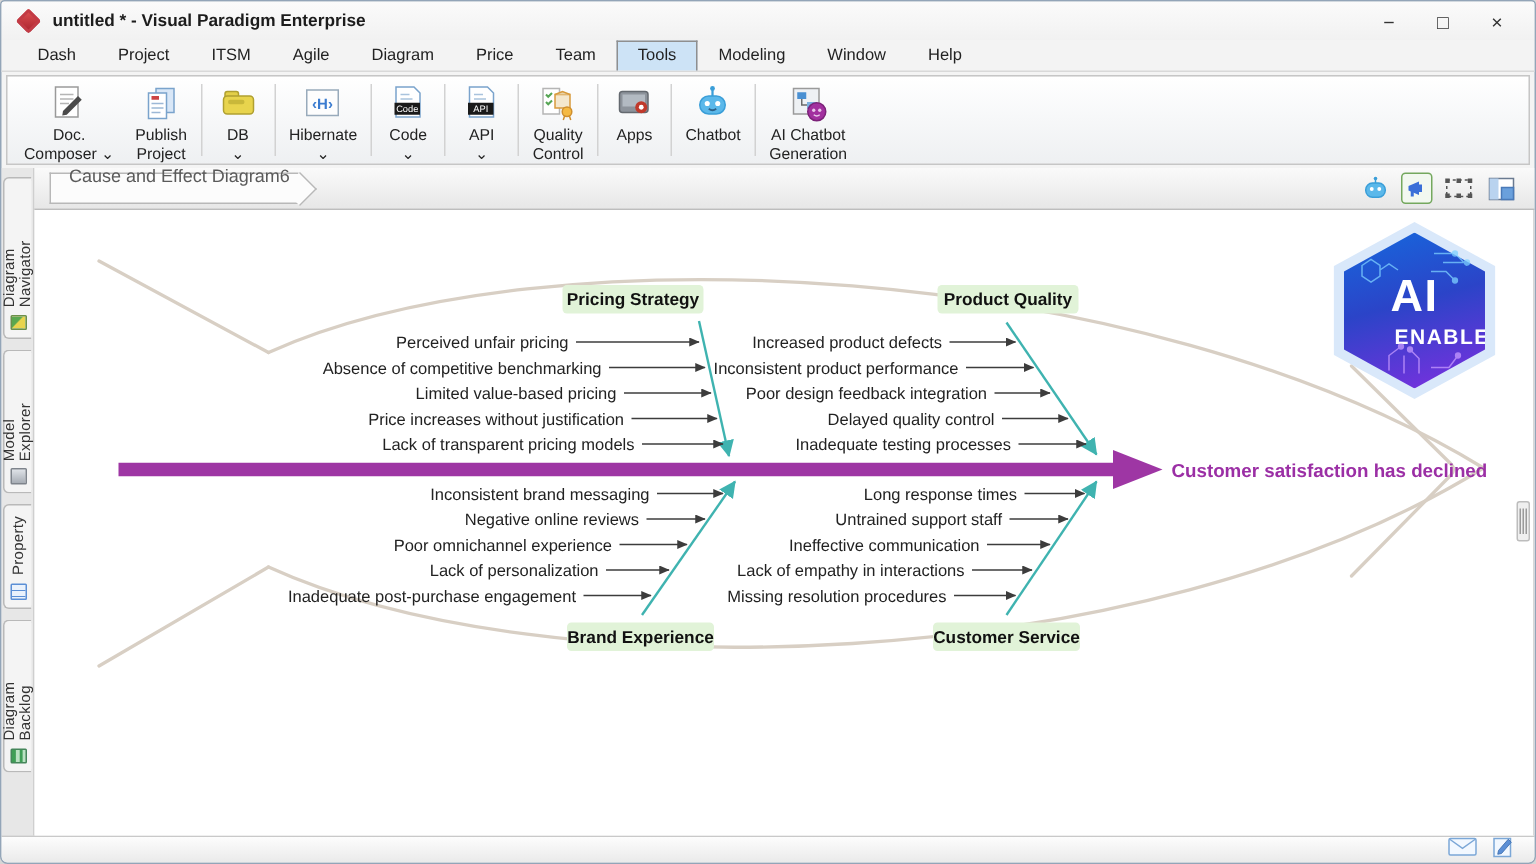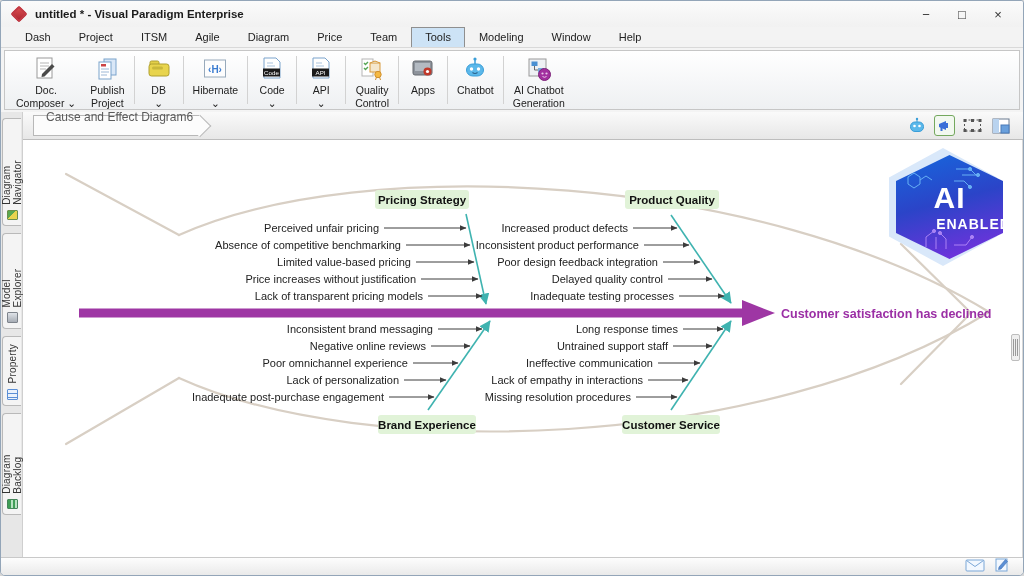--- a/index.html
+++ b/index.html
@@ -63,21 +63,21 @@
   .tb-ico.boxed { border:1px solid #74a85e; border-radius:3px; background:#f2f8f0; }
 
   
   .canvas { position:relative; flex:1 1 auto; background:#ffffff; overflow:hidden; border-right:1px solid #d8d8d8; }
   .fishbone-svg { position:absolute; left:0; top:0; }
 
   
   .ai-badge { position:absolute; left:866px; top:8px; width:108px; height:118px; }
   .hex-glow { position:absolute; inset:0; background:#d9e8fa;
               clip-path:polygon(50% 0%,100% 25%,100% 75%,50% 100%,0% 75%,0% 25%); }
-  .hex-core { position:absolute; left:7px; top:7px; width:107px; height:104px;
+  .hex-core { position:absolute; left:7px; top:7px; width:94px; height:104px;
               background:linear-gradient(165deg,#1668dd 0%,#2b44c8 45%,#7e2fe0 100%);
               clip-path:polygon(50% 0%,100% 25%,100% 75%,50% 100%,0% 75%,0% 25%);
               display:flex; flex-direction:column; align-items:center; justify-content:center; }
   .ai-line1 { color:#fff; font-weight:bold; font-size:30px; line-height:1; letter-spacing:1px; }
   .ai-line2 { color:#fff; font-weight:bold; font-size:14px; letter-spacing:1px; margin-top:3px;padding-left:48px; }
   .circuit { position:absolute; left:7px; top:7px; }
 
   .splitter-handle { position:absolute; right:2px; top:194px; width:9px; height:27px; background:#efefef;
                      border:1px solid #bdbdbd; border-radius:2px; display:flex; align-items:center; justify-content:center; gap:1px; }
   .splitter-handle i { display:block; width:1px; height:17px; background:#9a9a9a; }

